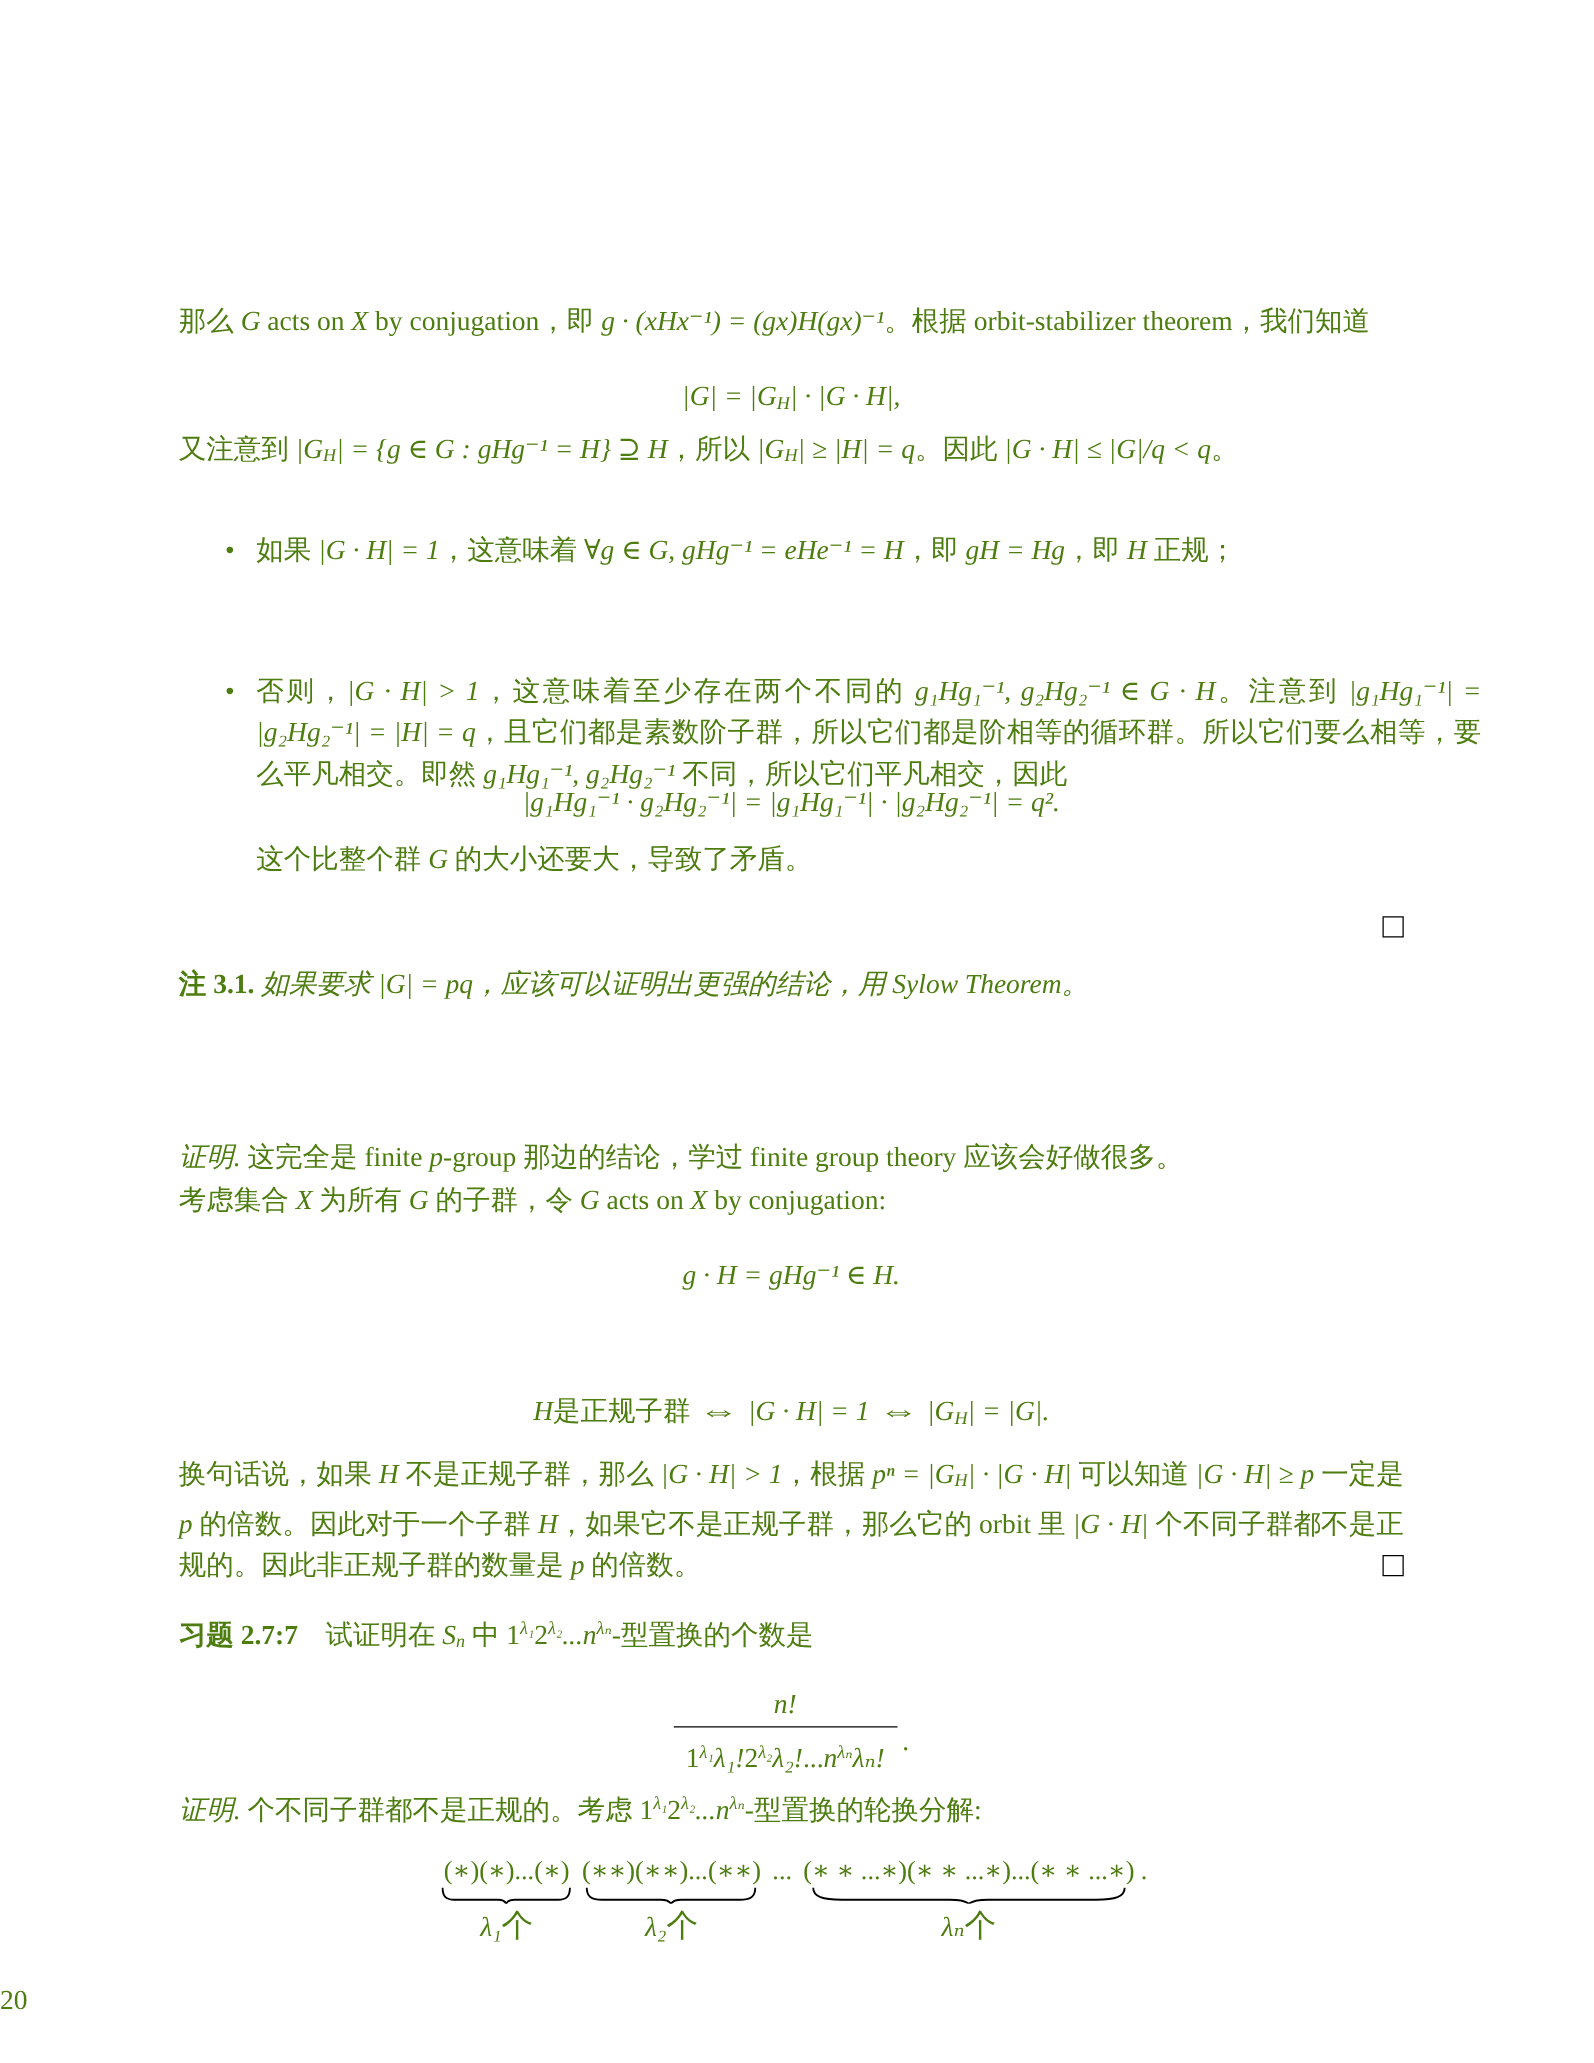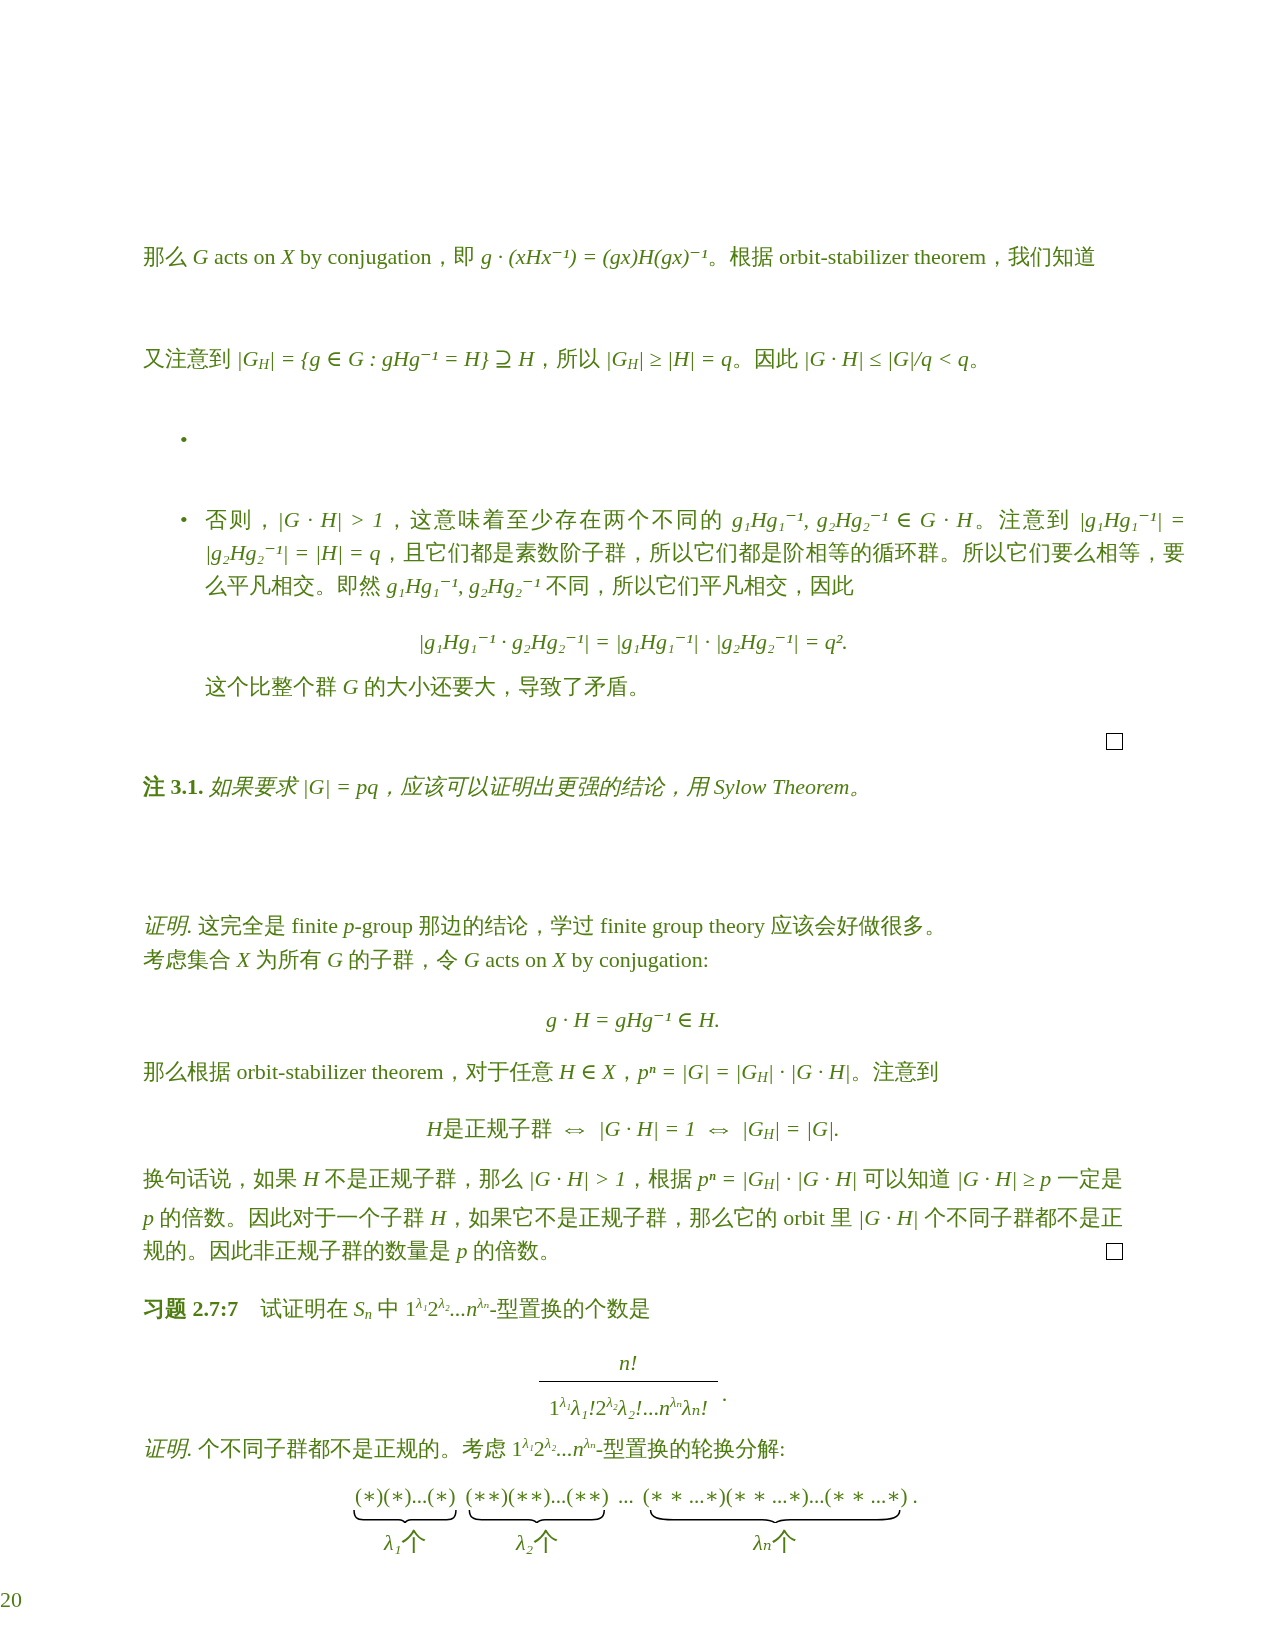--- a/index.html
+++ b/index.html
@@ -80,25 +80,27 @@
   .decomp-sep    { line-height:28px; font-size:21px; margin:0 6px; }
   .decomp-period { line-height:28px; font-size:21px; margin-left:2px; }
 </style>
 </head>
 <body>
 
 <div class="page">
 
   <div id="p-intro" class="blk just"><span>那么 </span><span class="m">G</span><span> acts on </span><span class="m">X</span><span> by conjugation，即 </span><span class="m">g · (xHx⁻¹) = (gx)H(gx)⁻¹</span><span>。根据 orbit-stabilizer theorem，我们知道</span></div>
 
+  <div id="eq-orbit" class="blk center"><span class="m">|G| = |G</span><span class="msub">H</span><span class="m">| · |G · H|,</span></div>
 
   <div id="p-note" class="blk just"><span>又注意到 </span><span class="m">|G</span><span class="msub">H</span><span class="m">| = {g ∈ G : gHg⁻¹ = H} ⊇ H</span><span>，所以 </span><span class="m">|G</span><span class="msub">H</span><span class="m">| ≥ |H| = q</span><span>。因此 </span><span class="m">|G · H| ≤ |G|/q &lt; q</span><span>。</span></div>
 
   <div id="bullet1" class="blk just bullet-item">
     <span class="bullet-dot">•</span>
+    <span><span>如果 </span><span class="m">|G · H| = 1</span><span>，这意味着 </span><span class="m">∀g ∈ G, gHg⁻¹ = eHe⁻¹ = H</span><span>，即 </span><span class="m">gH = Hg</span><span>，即 </span><span class="m">H</span><span> 正规；</span></span>
   </div>
 
   <div id="bullet2" class="blk just bullet-item">
     <span class="bullet-dot">•</span>
     <span><span>否则，</span><span class="m">|G · H| &gt; 1</span><span>，这意味着至少存在两个不同的 </span><span class="m">g₁Hg₁⁻¹, g₂Hg₂⁻¹ ∈ G · H</span><span>。注意到 </span><span class="m">|g₁Hg₁⁻¹| = |g₂Hg₂⁻¹| = |H| = q</span><span>，且它们都是素数阶子群，所以它们都是阶相等的循环群。所以它们要么相等，要么平凡相交。即然 </span><span class="m">g₁Hg₁⁻¹, g₂Hg₂⁻¹</span><span> 不同，所以它们平凡相交，因此</span></span>
   </div>
 
   <div id="p-contra" class="blk"><span>这个比整个群 </span><span class="m">G</span><span> 的大小还要大，导致了矛盾。</span></div>
 
   <div id="eq-product" class="blk center"><span class="m">|g₁Hg₁⁻¹ · g₂Hg₂⁻¹| = |g₁Hg₁⁻¹| · |g₂Hg₂⁻¹| = q².</span></div>
@@ -109,21 +111,20 @@
 
   <div id="remark" class="blk just"><span class="b">注 3.1.</span><span class="k"> 如果要求 </span><span class="m">|G| = pq</span><span class="k">，应该可以证明出更强的结论，用 </span><span class="m">Sylow Theorem</span><span class="k">。</span></div>
 
 
   <div id="proof1" class="blk just"><span class="k">证明.</span><span> 这完全是 finite </span><span class="m">p</span><span>-group 那边的结论，学过 finite group theory 应该会好做很多。</span></div>
 
   <div id="p-consider" class="blk just"><span>考虑集合 </span><span class="m">X</span><span> 为所有 </span><span class="m">G</span><span> 的子群，令 </span><span class="m">G</span><span> acts on </span><span class="m">X</span><span> by conjugation:</span></div>
 
   <div id="eq-gh" class="blk center"><span class="m">g · H = gHg⁻¹ ∈ H.</span></div>
 
-  <div id="p-orbit2" class="blk just"><span>那么根据 orbit-stabilizer theorem，对于任意 </span><span class="m">H ∈ X</span><span>，</span><span class="m">pⁿ = |G| = |G</span><span class="msub">H</span><span class="m">| · |G · H|</span><span>。注意到</span></div>
 
   <div id="eq-iff" class="blk center"><span class="m">H</span><span>是正规子群</span><span class="rel">⇔</span><span class="m">|G · H| = 1</span><span class="rel">⇔</span><span class="m">|G</span><span class="msub">H</span><span class="m">| = |G|.</span></div>
 
   <div id="p-inother" class="blk just">
     <span><span>换句话说，如果 </span><span class="m">H</span><span> 不是正规子群，那么 </span><span class="m">|G · H| &gt; 1</span><span>，根据 </span><span class="m">pⁿ = |G</span><span class="msub">H</span><span class="m">| · |G · H|</span><span> 可以知道 </span><span class="m">|G · H| ≥ p</span><span> 一定是 </span><span class="m">p</span><span> 的倍数。因此对于一个子群 </span><span class="m">H</span><span>，如果它不是正规子群，那么它的 orbit 里 </span><span class="m">|G · H|</span><span> 个不同子群都不是正规的。因此非正规子群的数量是 </span><span class="m">p</span><span> 的倍数。</span></span>
     <span class="qedbox qed-float"></span>
   </div>
 
   <div id="ex277" class="blk just"><span class="b">习题 2.7:7</span><span>　试证明在 </span><span class="m">S</span><span class="msub">n</span><span> 中 </span><span>1</span><span class="sup">λ₁</span><span>2</span><span class="sup">λ₂</span><span class="m">...</span><span class="m">n</span><span class="sup">λₙ</span><span>-型置换的个数是</span></div>
 

